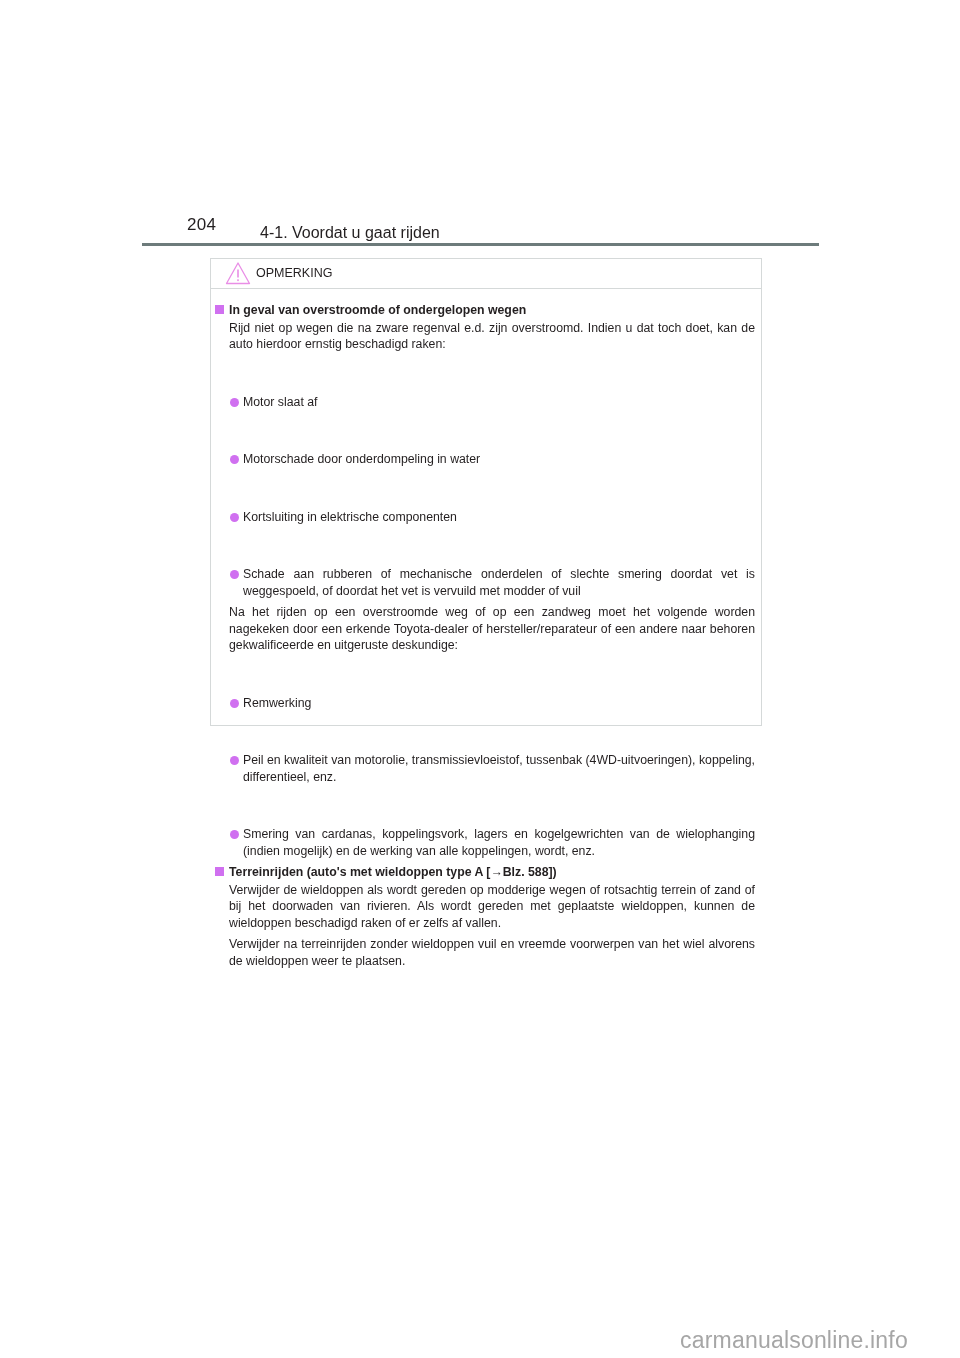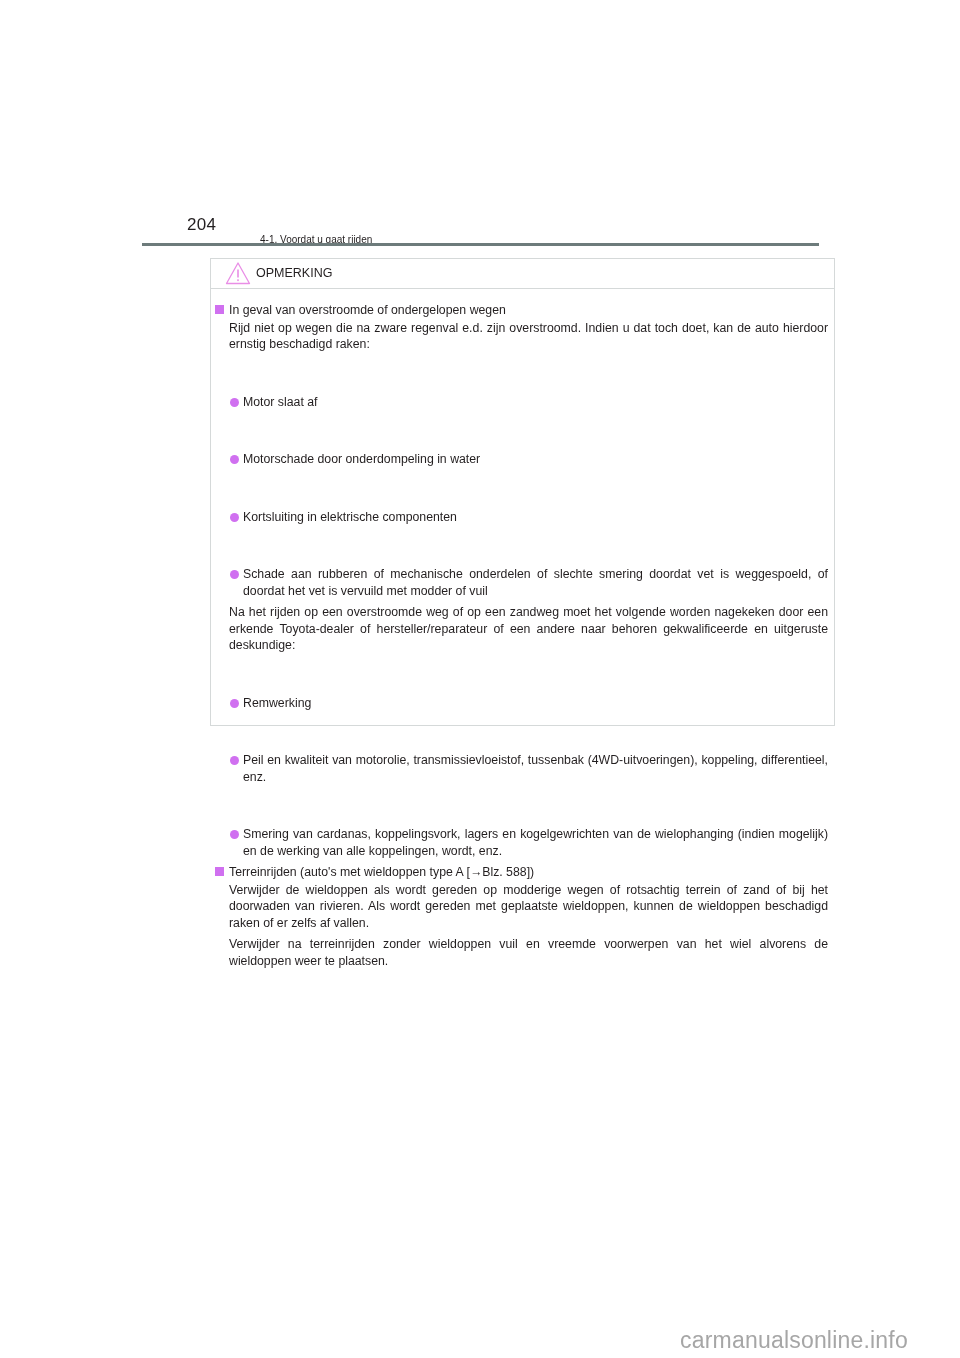--- a/index.html
+++ b/index.html
@@ -1,25 +1,25 @@
 <!DOCTYPE html>
 <html><head>
 <meta charset="utf-8">
 <style>
   html, body { margin: 0; padding: 0; background: #ffffff; }
   body { width: 960px; height: 1358px; position: relative; font-family: "Liberation Sans", sans-serif; color: #231f20; overflow: hidden; }
   .page-num { position: absolute; left: 187px; top: 215px; font-size: 17px; font-weight: normal; letter-spacing: 0.3px; }
-  .section-title { position: absolute; left: 260px; top: 234px; font-size: 10px; }
+  .section-title { position: absolute; left: 260px; top: 224px; font-size: 16px; }
   .rule { position: absolute; left: 142px; top: 243px; width: 677px; height: 3px; background: #6d7b7b; }
-  .box { position: absolute; left: 210px; top: 258px; width: 625px; height: 468px; border: 1px solid #d5d9d9; box-sizing: border-box; }
+  .box { position: absolute; left: 210px; top: 258px; width: 552px; height: 468px; border: 1px solid #d5d9d9; box-sizing: border-box; }
   .box-header { height: 29px; border-bottom: 1px solid #d5d9d9; position: relative; }
   .warn-icon { position: absolute; left: 14px; top: 2px; width: 26px; height: 24px; }
   .box-title { position: absolute; left: 45px; top: 7px; font-size: 12.5px; }
   .box-body { padding: 13px 6px 0 4px; font-size: 12.3px; line-height: 16.5px; }
-  .heading { font-weight: normal; position: relative; padding-left: 14px; margin-bottom: 1px; }
+  .heading { font-weight: bold; position: relative; padding-left: 14px; margin-bottom: 1px; }
   .heading .sq { position: absolute; left: 0; top: 3px; width: 9px; height: 9px; background: #d070f0; }
   .para { padding-left: 14px; text-align: justify; margin-bottom: 5px; }
   .bullet { position: relative; padding-left: 28px; text-align: justify; margin-bottom: 5px; margin-top: 41px; }
   .bullet .dot { position: absolute; left: 15px; top: 4px; width: 9px; height: 9px; border-radius: 50%; background: #d070f0; }
   .watermark { position: absolute; left: 680px; top: 1327px; font-size: 23px; color: #a6a6a6; letter-spacing: 0.2px; }
 </style>
 </head>
 <body>
 
 <div class="page-num">204</div>

